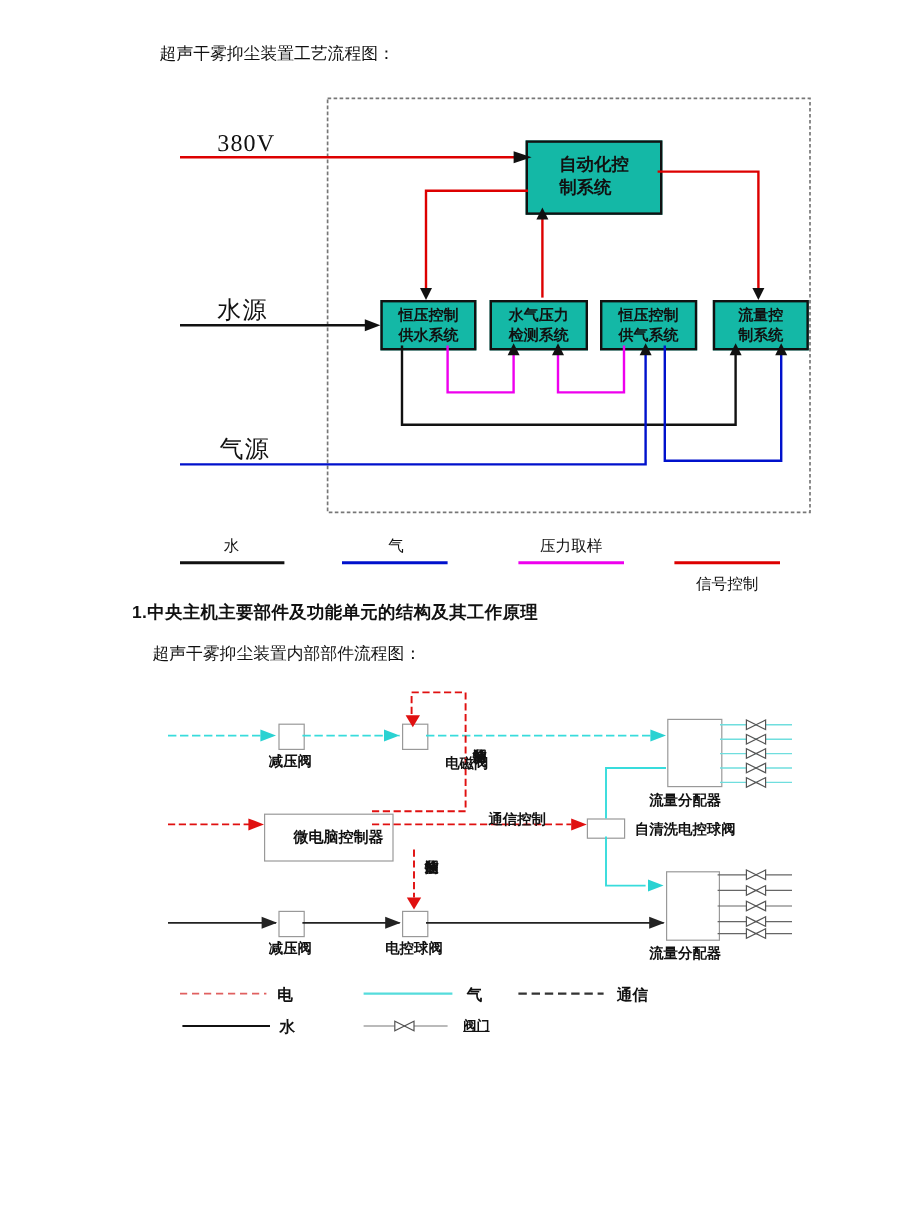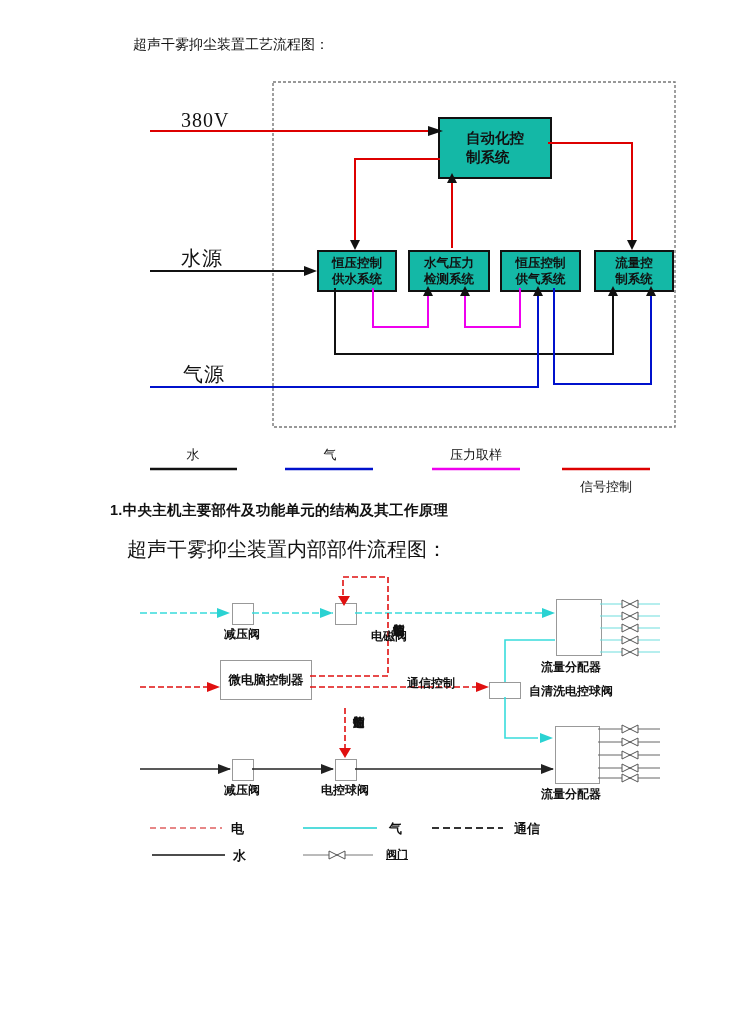--- a/index.html
+++ b/index.html
@@ -17,21 +17,21 @@
   .mcu{display:flex;align-items:center;justify-content:center;font-weight:700;
        font-size:12.5px;font-family:"Liberation Serif","DejaVu Serif",serif;}
   svg.layer{position:absolute;left:0;top:0;z-index:2;pointer-events:none;}
   .lbl{position:absolute;z-index:3;}
   .big-src{font-size:20px;letter-spacing:1px;color:#111;margin-left:32px;}
   .leg1{font-size:13px;font-family:"Liberation Serif","DejaVu Serif",serif;}
   .b2{font-weight:700;font-size:12px;font-family:"Liberation Serif","DejaVu Serif",serif;}
   .vtext{writing-mode:vertical-rl;text-orientation:upright;font-weight:700;font-size:11.5px;
          line-height:1.1;font-family:"Liberation Serif","DejaVu Serif",serif;}
   .heading{font-weight:700;font-size:14.5px;letter-spacing:.3px;}
-  .subtitle{font-size:20px;}
+  .subtitle{font-size:14px;}
   .ctr{transform:translateX(-50%);}
 </style>
 </head>
 <body>
 
 <div id="page">
 
   <div class="lbl serif" style="left:133px;top:36px;font-size:14px;">超声干雾抑尘装置工艺流程图：</div>
   <div class="lbl heading" style="left:110px;top:501px;">1.中央主机主要部件及功能单元的结构及其工作原理</div>
   <div class="lbl serif subtitle" style="left:127px;top:536px;">超声干雾抑尘装置内部部件流程图：</div>
@@ -53,21 +53,21 @@
 
   <div class="lbl leg1 ctr" style="left:193px;top:446px;">水</div>
   <div class="lbl leg1 ctr" style="left:330px;top:446px;">气</div>
   <div class="lbl leg1 ctr" style="left:476px;top:446px;">压力取样</div>
   <div class="lbl leg1 ctr" style="left:606px;top:446px;margin-top:32px;">信号控制</div>
 
   <div class="gbox" style="left:232px;top:603px;width:20px;height:20px;"></div>
   <div class="gbox" style="left:335px;top:603px;width:20px;height:20px;"></div>
   <div class="gbox" style="left:556px;top:599px;width:44px;height:55px;"></div>
   <div class="gbox" style="left:489px;top:682px;width:30px;height:15px;"></div>
-  <div class="gbox mcu" style="left:220px;top:660px;width:90px;height:38px;">微电脑控制器</div>
+  <div class="gbox mcu" style="left:220px;top:678px;width:90px;height:38px;padding-left:16px;">微电脑控制器</div>
   <div class="gbox" style="left:232px;top:759px;width:20px;height:20px;"></div>
   <div class="gbox" style="left:335px;top:759px;width:20px;height:20px;"></div>
   <div class="gbox" style="left:555px;top:726px;width:43px;height:56px;"></div>
 
   <div class="lbl b2 ctr" style="left:242px;top:626px;">减压阀</div>
   <div class="lbl b2 ctr" style="left:345px;top:628px;margin-left:44px;">电磁阀</div>
   <div class="lbl vtext" style="left:392px;top:615px;">通信控制</div>
   <div class="lbl b2" style="left:541px;top:659px;">流量分配器</div>
   <div class="lbl b2" style="left:529px;top:683px;">自清洗电控球阀</div>
   <div class="lbl b2" style="left:407px;top:675px;">通信控制</div>

